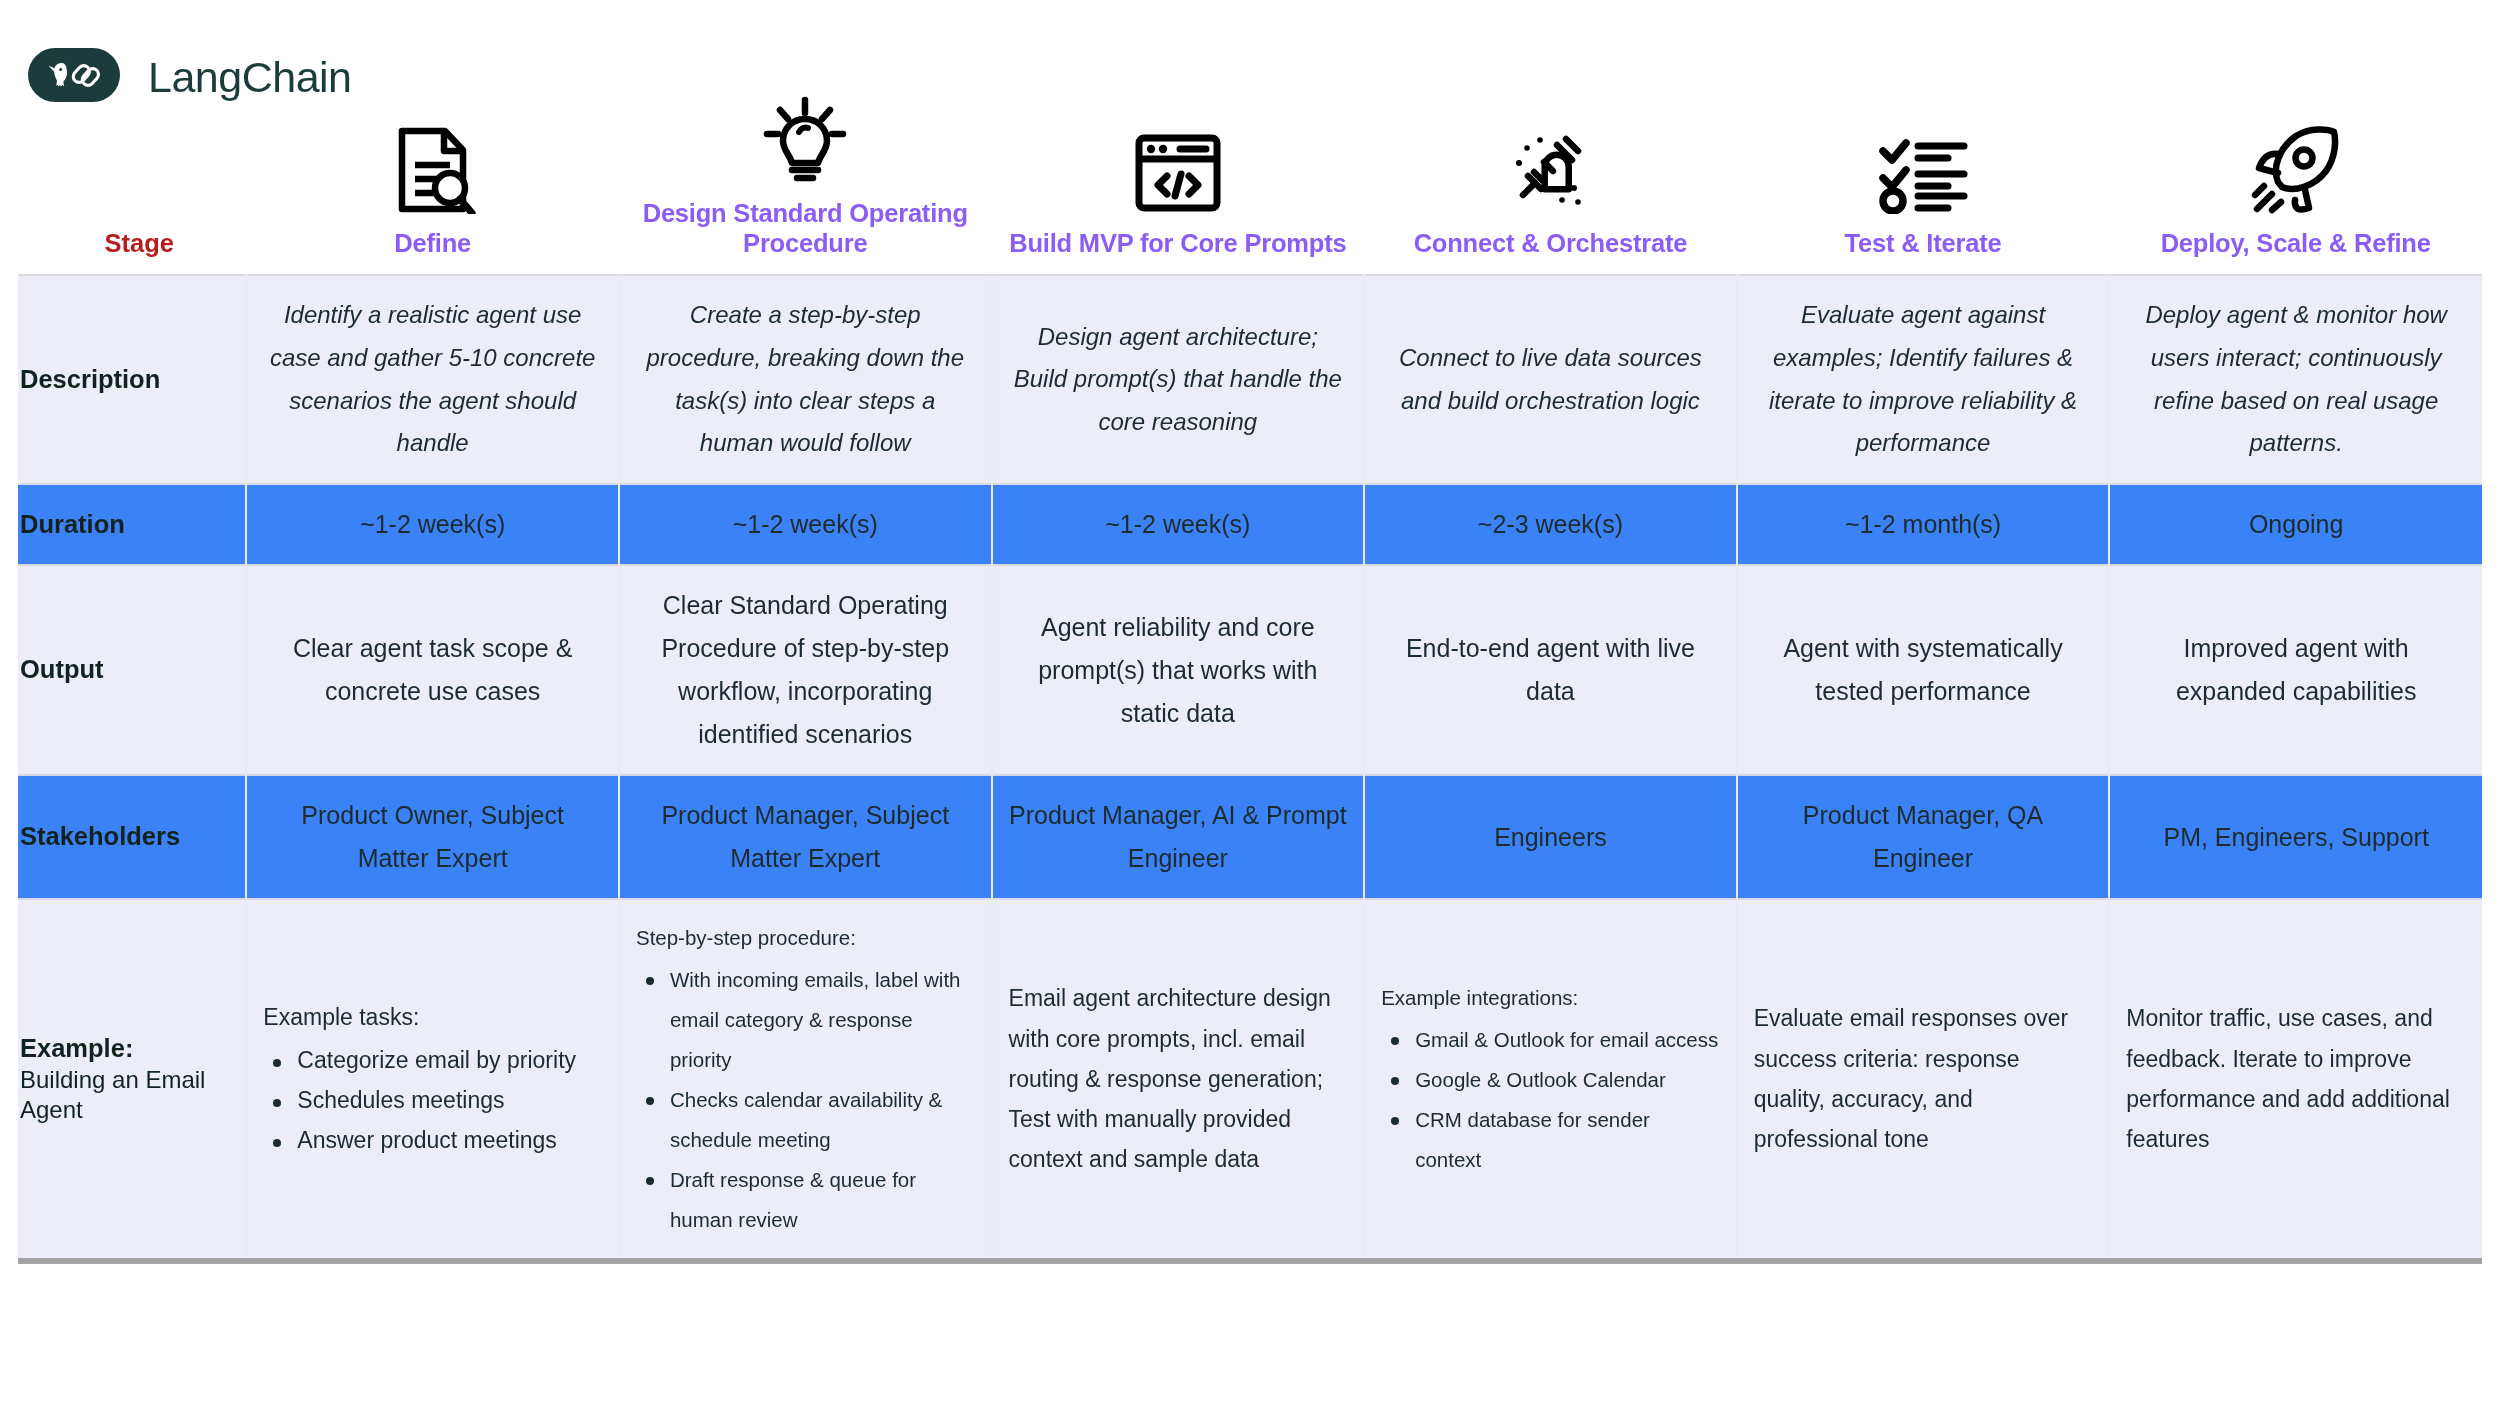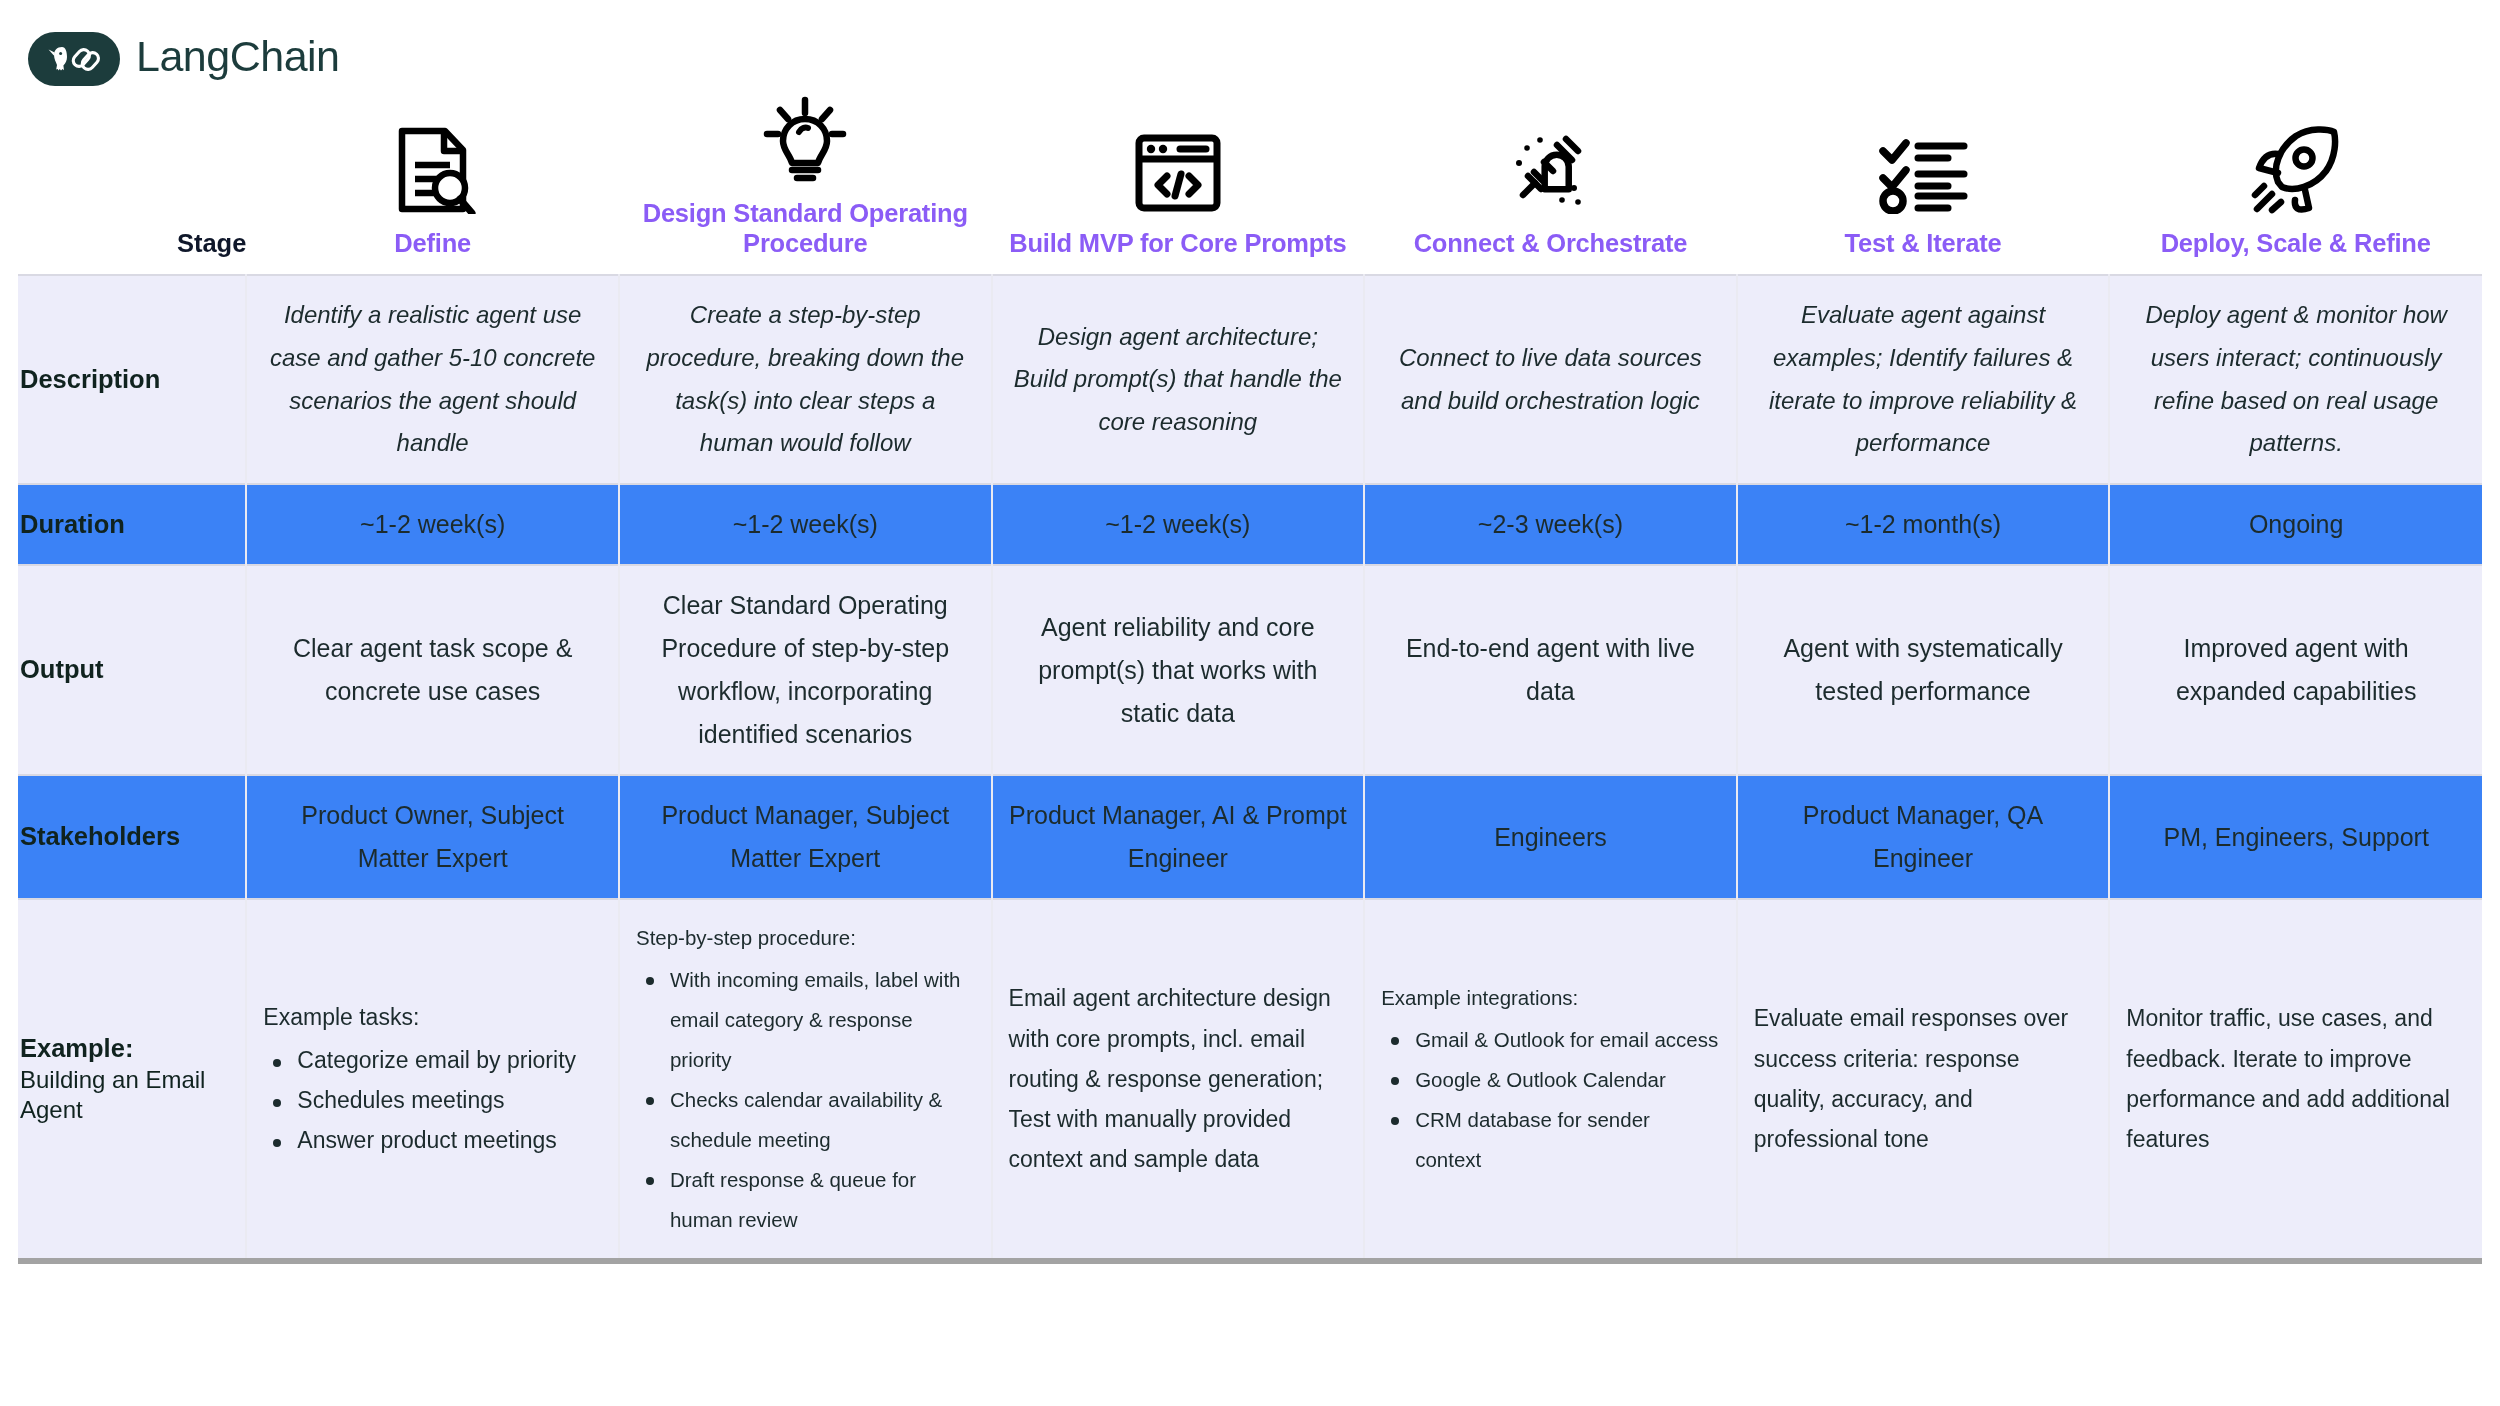--- a/index.html
+++ b/index.html
@@ -8,22 +8,22 @@
     height: 1406px;
     background: #ffffff;
     font-family: "Liberation Sans", sans-serif;
     color: #1c2b2d;
   }
   .page { position: relative; width: 2500px; height: 1406px; padding: 0; }
 
   
   .logo-row {
     position: absolute;
-    left: 28px; top: 32px;
-    display: flex; align-items: flex-start; gap: 16px;
+    left: 28px; top: 48px;
+    display: flex; align-items: flex-end; gap: 28px;
   }
   .logo-pill {
     width: 92px; height: 54px;
     background: #1c3c3c;
     border-radius: 27px;
     display: flex; align-items: center; justify-content: center;
     gap: 3px;
   }
   .logo-pill svg { display: block; }
   .logo-text {
@@ -60,22 +60,22 @@
   .hdr-title {
     font-size: 25.5px;
     font-weight: bold;
     line-height: 1.18;
     color: #8b5cf6;
     letter-spacing: -0.2px;
   }
   .hdr-stage-label {
     font-size: 25.5px;
     font-weight: bold;
-    color: #0f172a;
-    text-align: right;
+    color: #b91c1c;
+    text-align: center;
     padding-left: 14px;
     vertical-align: bottom;
     padding-bottom: 16px;
   }
 
   tbody tr td {
     border-top: 2px solid #d9d9e3;
     border-right: 2px solid #eaeaf2;
     padding: 18px 16px;
     text-align: center;

